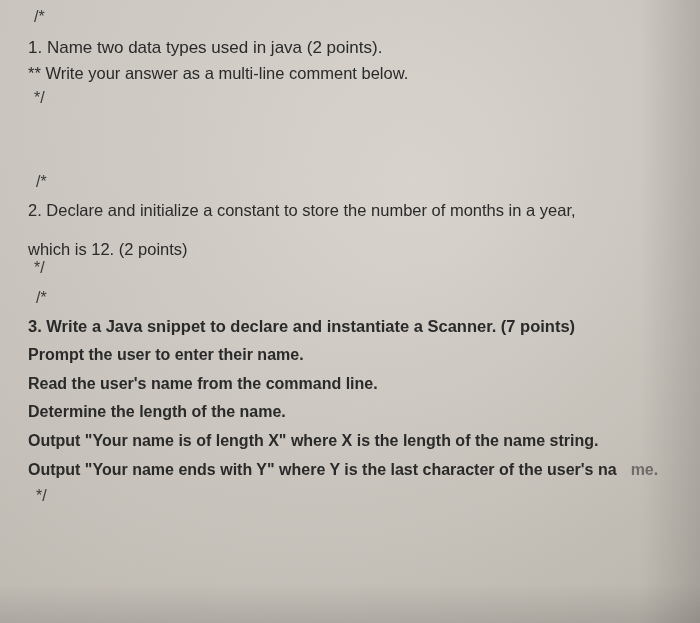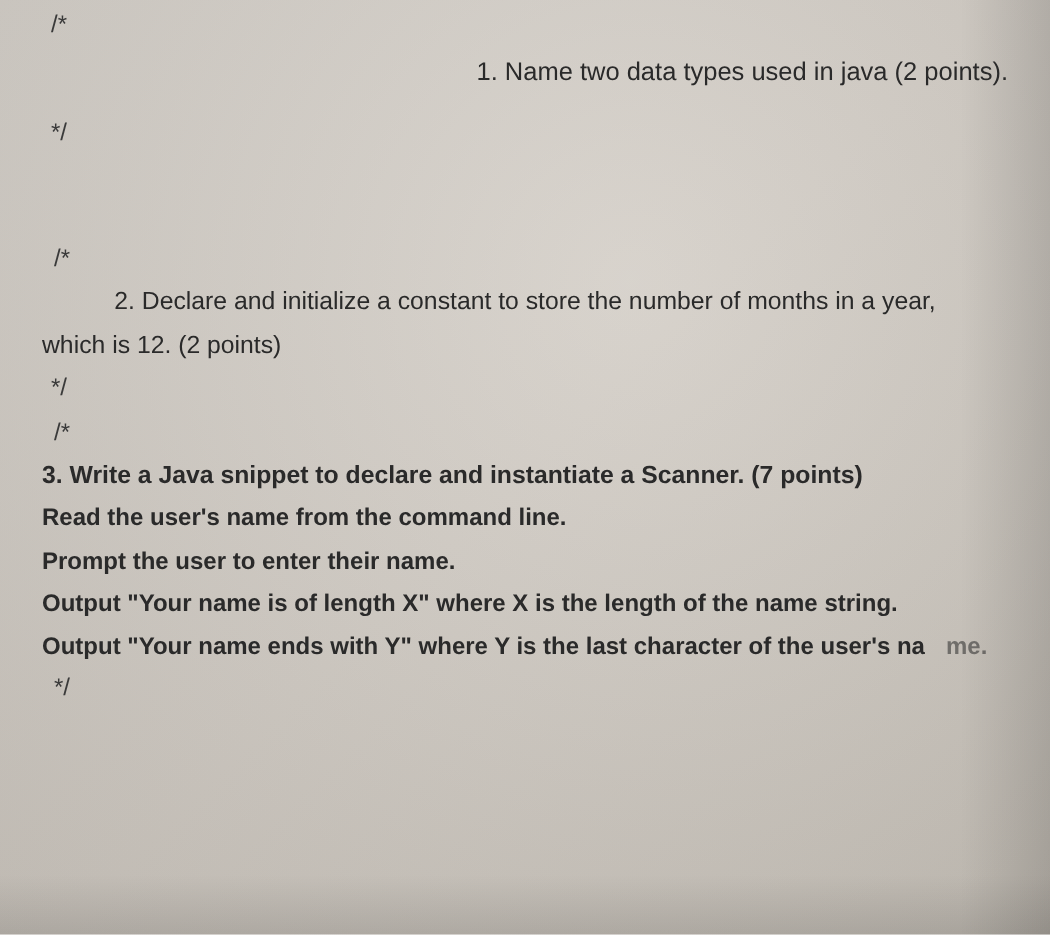--- a/index.html
+++ b/index.html
@@ -35,41 +35,38 @@
       font-size: 16px;
       color: #3a3a3a;
       margin-left: 6px;
     }
     .question1 {
       margin-top: 12px;
       margin-bottom: 4px;
     }
     .q1-title {
       font-size: 17px;
-      margin-bottom: 22px;
-      text-align: right;
+      margin-bottom: 6px;
     }
     .q1-sub {
       font-size: 16.5px;
       margin-bottom: 6px;
     }
     .spacer-lg {
       height: 62px;
     }
     .question2 {
       margin-top: 10px;
     }
     .q2-title {
       font-size: 16.5px;
-      margin-bottom: 10px;
-      text-align: center;
+      margin-bottom: 20px;
     }
     .q2-sub {
       font-size: 16.5px;
-      margin-bottom: 10px;
     }
     .spacer-md {
       height: 12px;
     }
     .question3 {
       margin-top: 8px;
     }
     .q3-line {
       font-size: 16px;
       margin-bottom: 7px;
@@ -107,41 +104,43 @@
   </style>
 </head>
 <body>
 
 <div class="content">
 
   <div class="comment-open">/*</div>
 
   <div class="question1">
     <div class="q1-title">1. Name two data types used in java (2 points).</div>
+    <div class="q1-sub">** Write your answer as a multi-line comment below.</div>
     <div class="comment-close">*/</div>
   </div>
 
   <div class="spacer-lg"></div>
 
   <div class="comment-open indent-sm">/*</div>
 
   <div class="question2">
     <div class="q2-title">2. Declare and initialize a constant to store the number of months in a year,</div>
     <div class="q2-sub">which is 12. (2 points)</div>
     <div class="comment-close">*/</div>
   </div>
 
   <div class="spacer-md"></div>
 
   <div class="comment-open indent-sm">/*</div>
 
   <div class="question3">
     <div class="q3-line q3-first">3. Write a Java snippet to declare and instantiate a Scanner. (7 points)</div>
+    <div class="q3-line">Prompt the user to enter their name.</div>
     <div class="q3-line">Read the user's name from the command line.</div>
-    <div class="q3-line">Prompt the user to enter their name.</div>
+    <div class="q3-line">Determine the length of the name.</div>
     <div class="q3-line">Output "Your name is of length X" where X is the length of the name string.</div>
     <div class="q3-line">
       <span>Output "Your name ends with Y" where Y is the last character of the user's na</span><span class="q3-last-fade">me.</span>
     </div>
     <div class="comment-close indent-sm">*/</div>
   </div>
 
 </div>
 
 <div class="vignette-right"></div>

